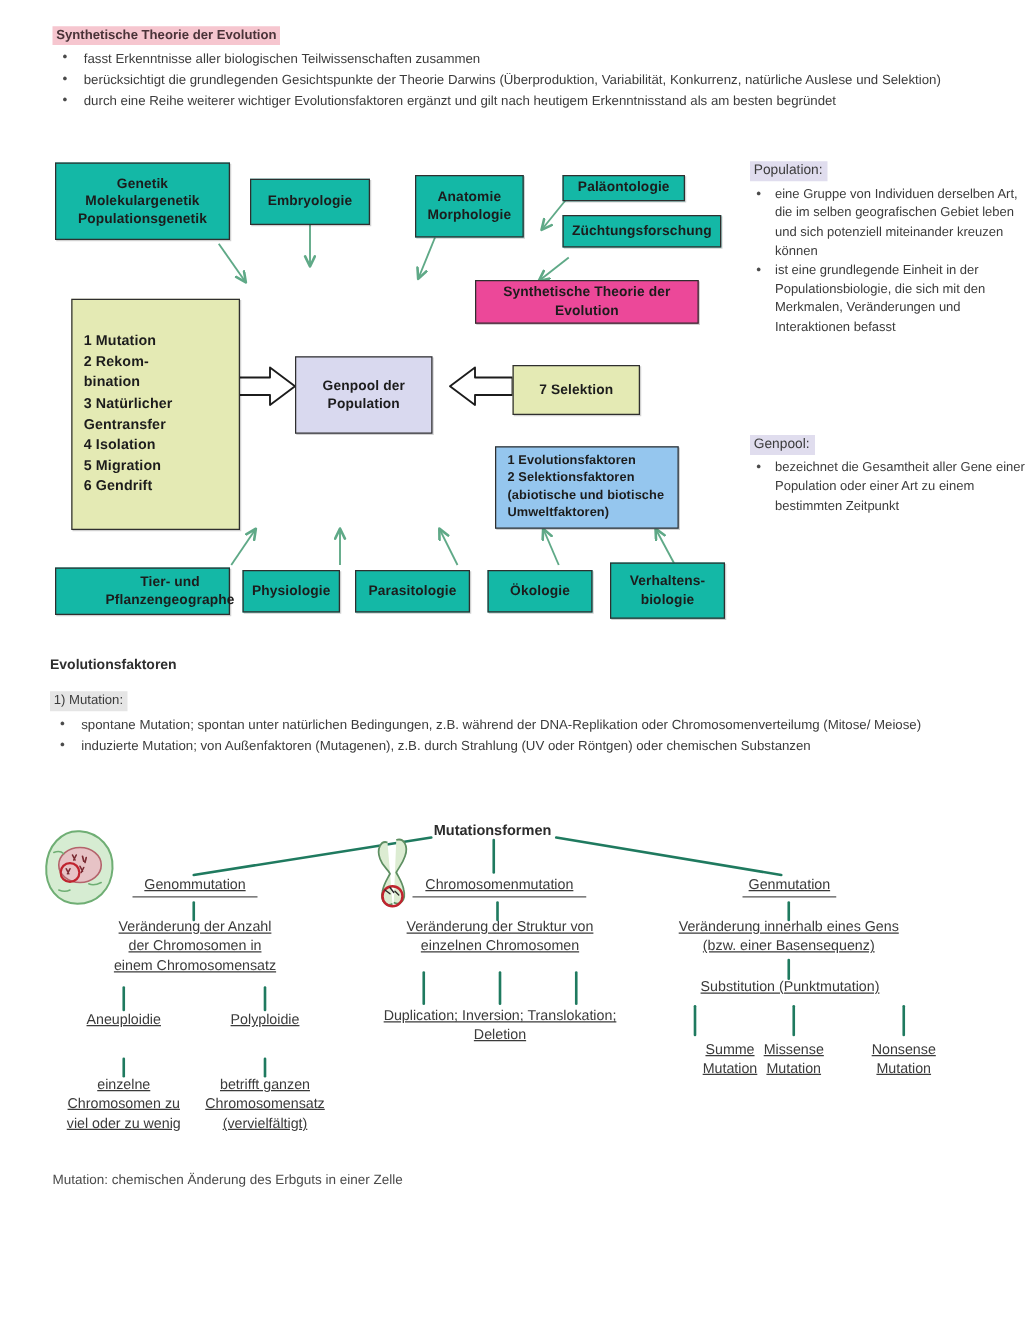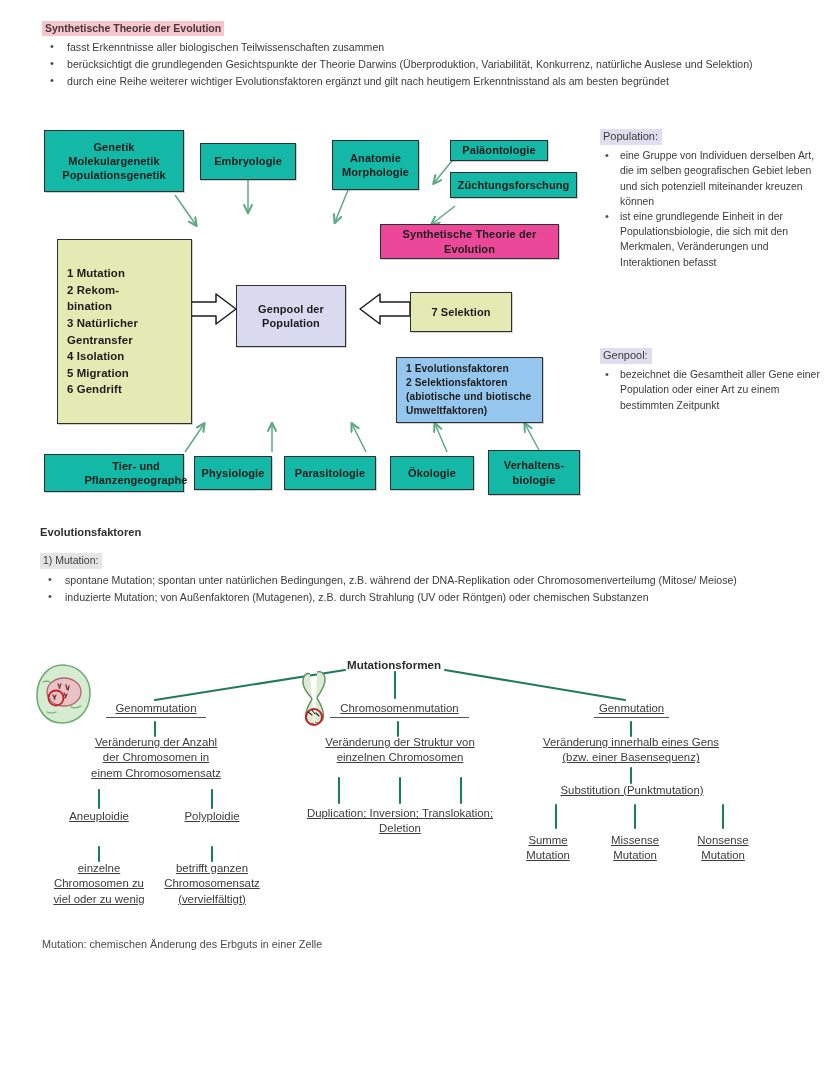--- a/index.html
+++ b/index.html
@@ -331,20 +331,20 @@
 viel oder zu wenig</div>
 
 <div class="tree-label" style="left:162px; top:809px; width:100px;">Polyploidie</div>
 <div class="tree-label" style="left:152px; top:861px; width:120px; white-space:pre-line;">betrifft ganzen
 Chromosomensatz
 (vervielfältigt)</div>
 
 <div class="tree-label" style="left:304px; top:806px; width:192px; white-space:pre-line;">Duplication; Inversion; Translokation;
 Deletion</div>
 
-<div class="tree-label" style="left:508px; top:833px; width:80px; white-space:pre-line;">Summe
+<div class="tree-label" style="left:544px; top:833px; width:80px; white-space:pre-line;">Summe
 Mutation</div>
 <div class="tree-label" style="left:595px; top:833px; width:80px; white-space:pre-line;">Missense
 Mutation</div>
 <div class="tree-label" style="left:683px; top:833px; width:80px; white-space:pre-line;">Nonsense
 Mutation</div>
 
 <div class="footer-note" style="left:42px; top:938px;">Mutation: chemischen Änderung des Erbguts in einer Zelle</div>
 
 </body></html>

